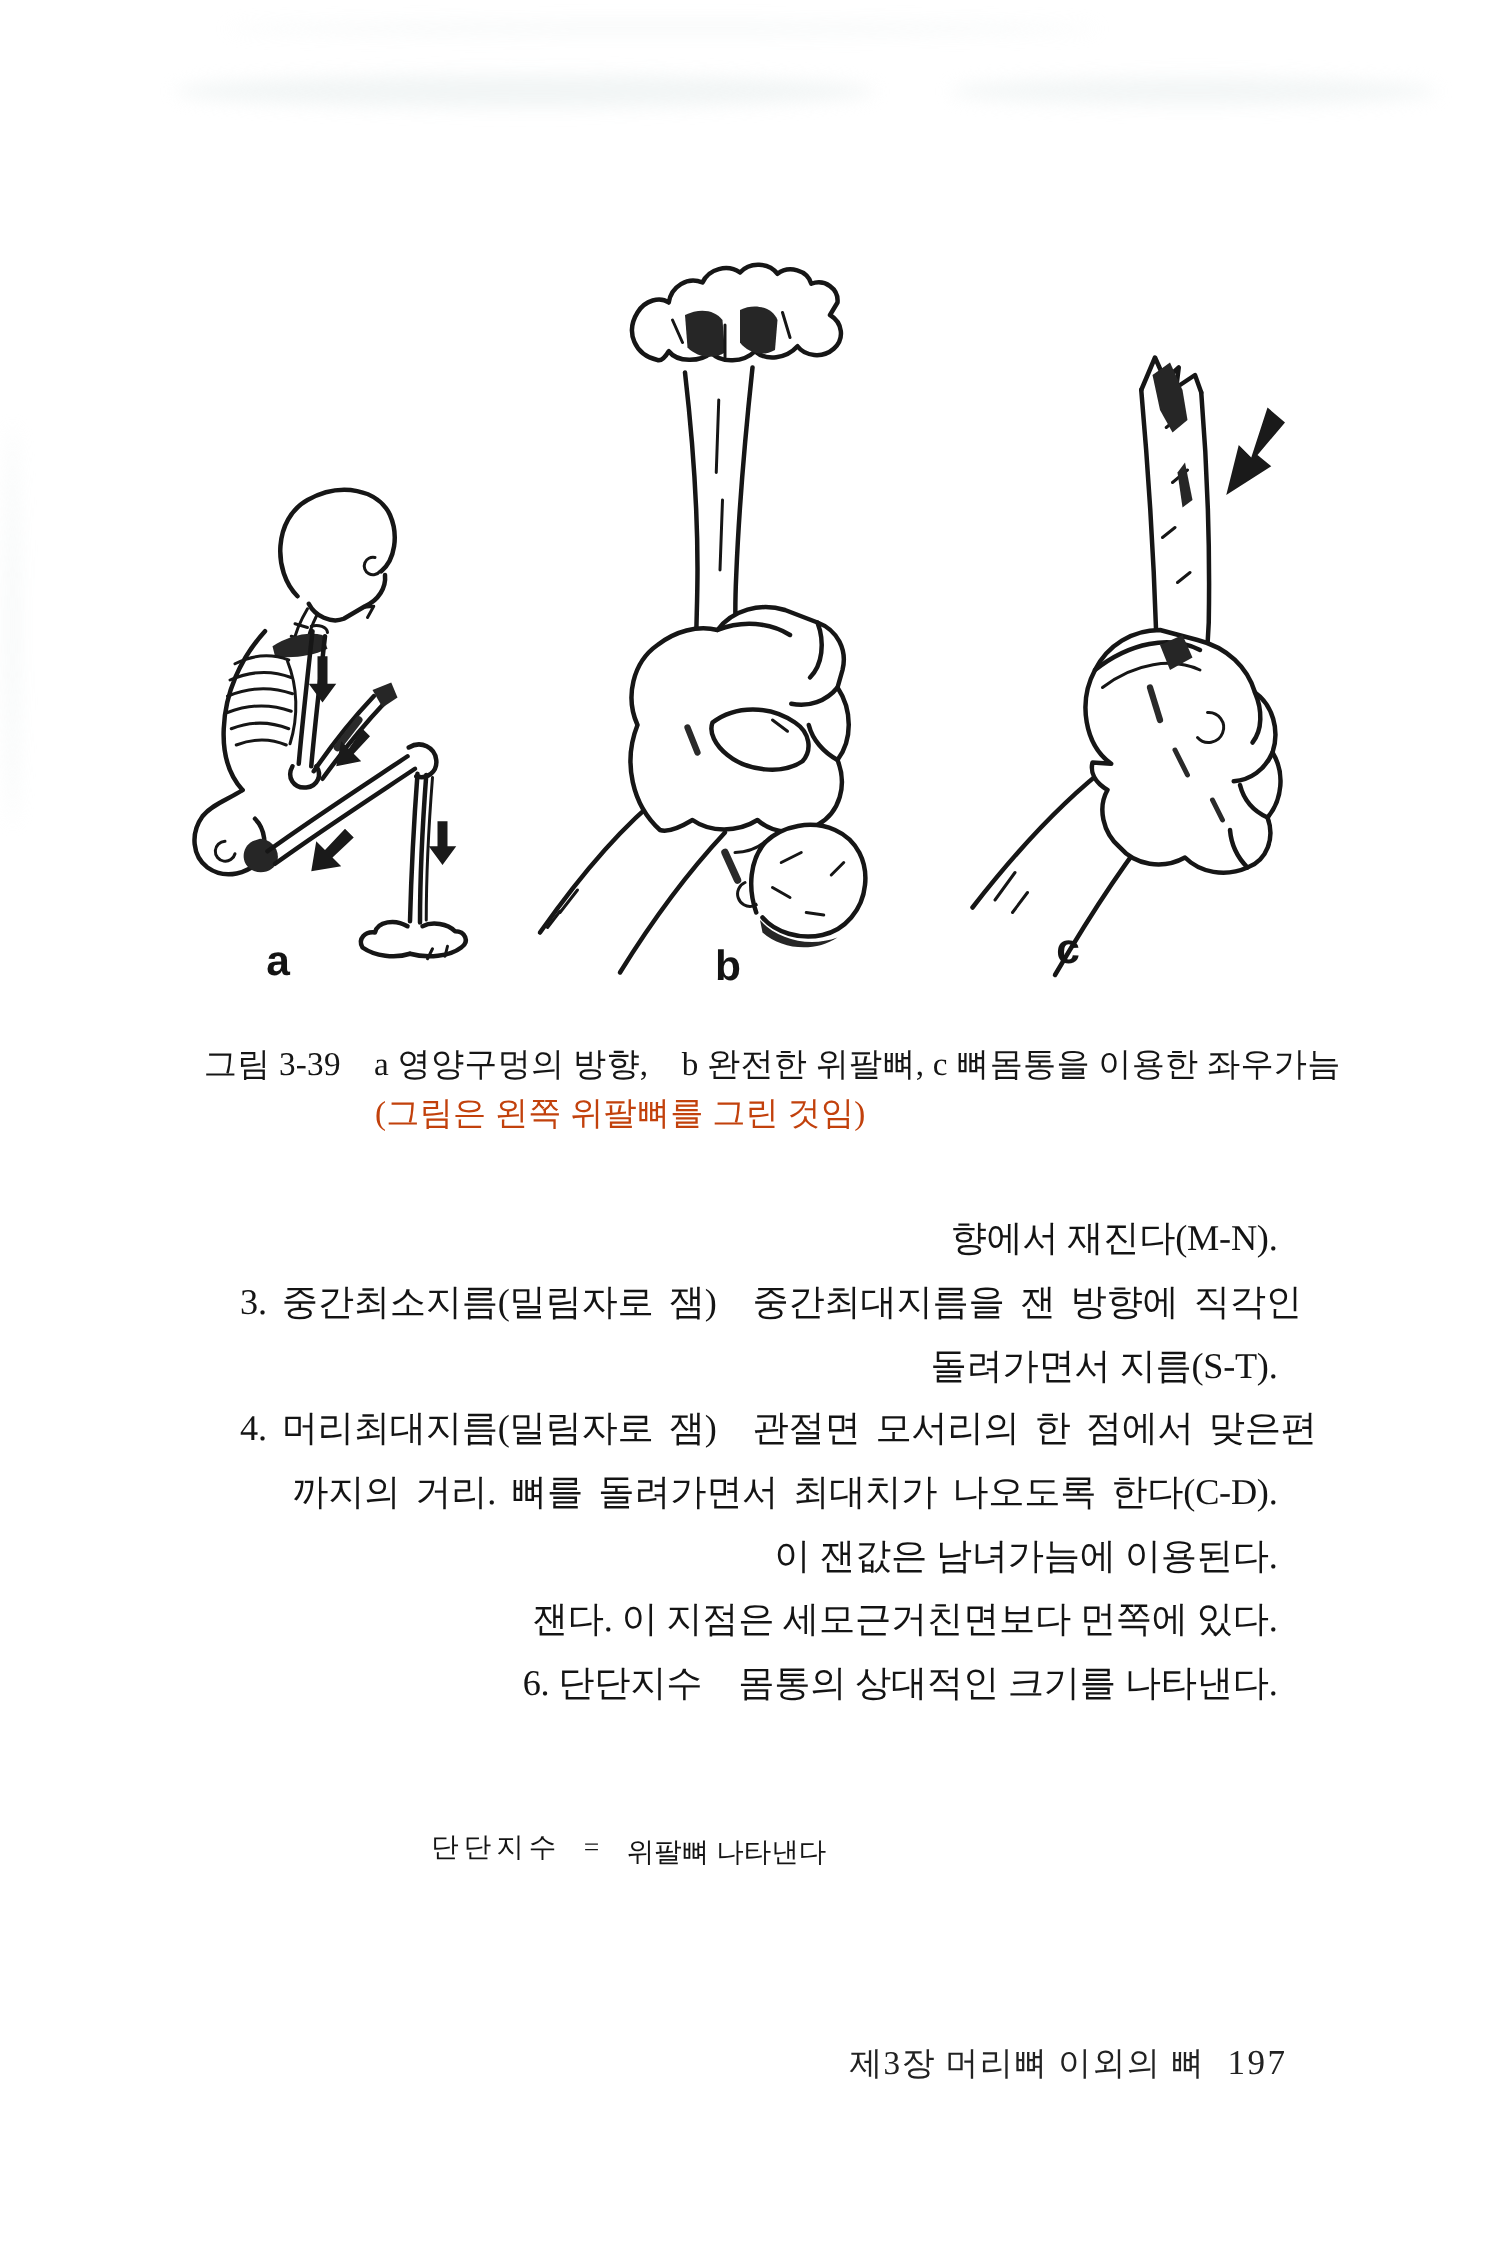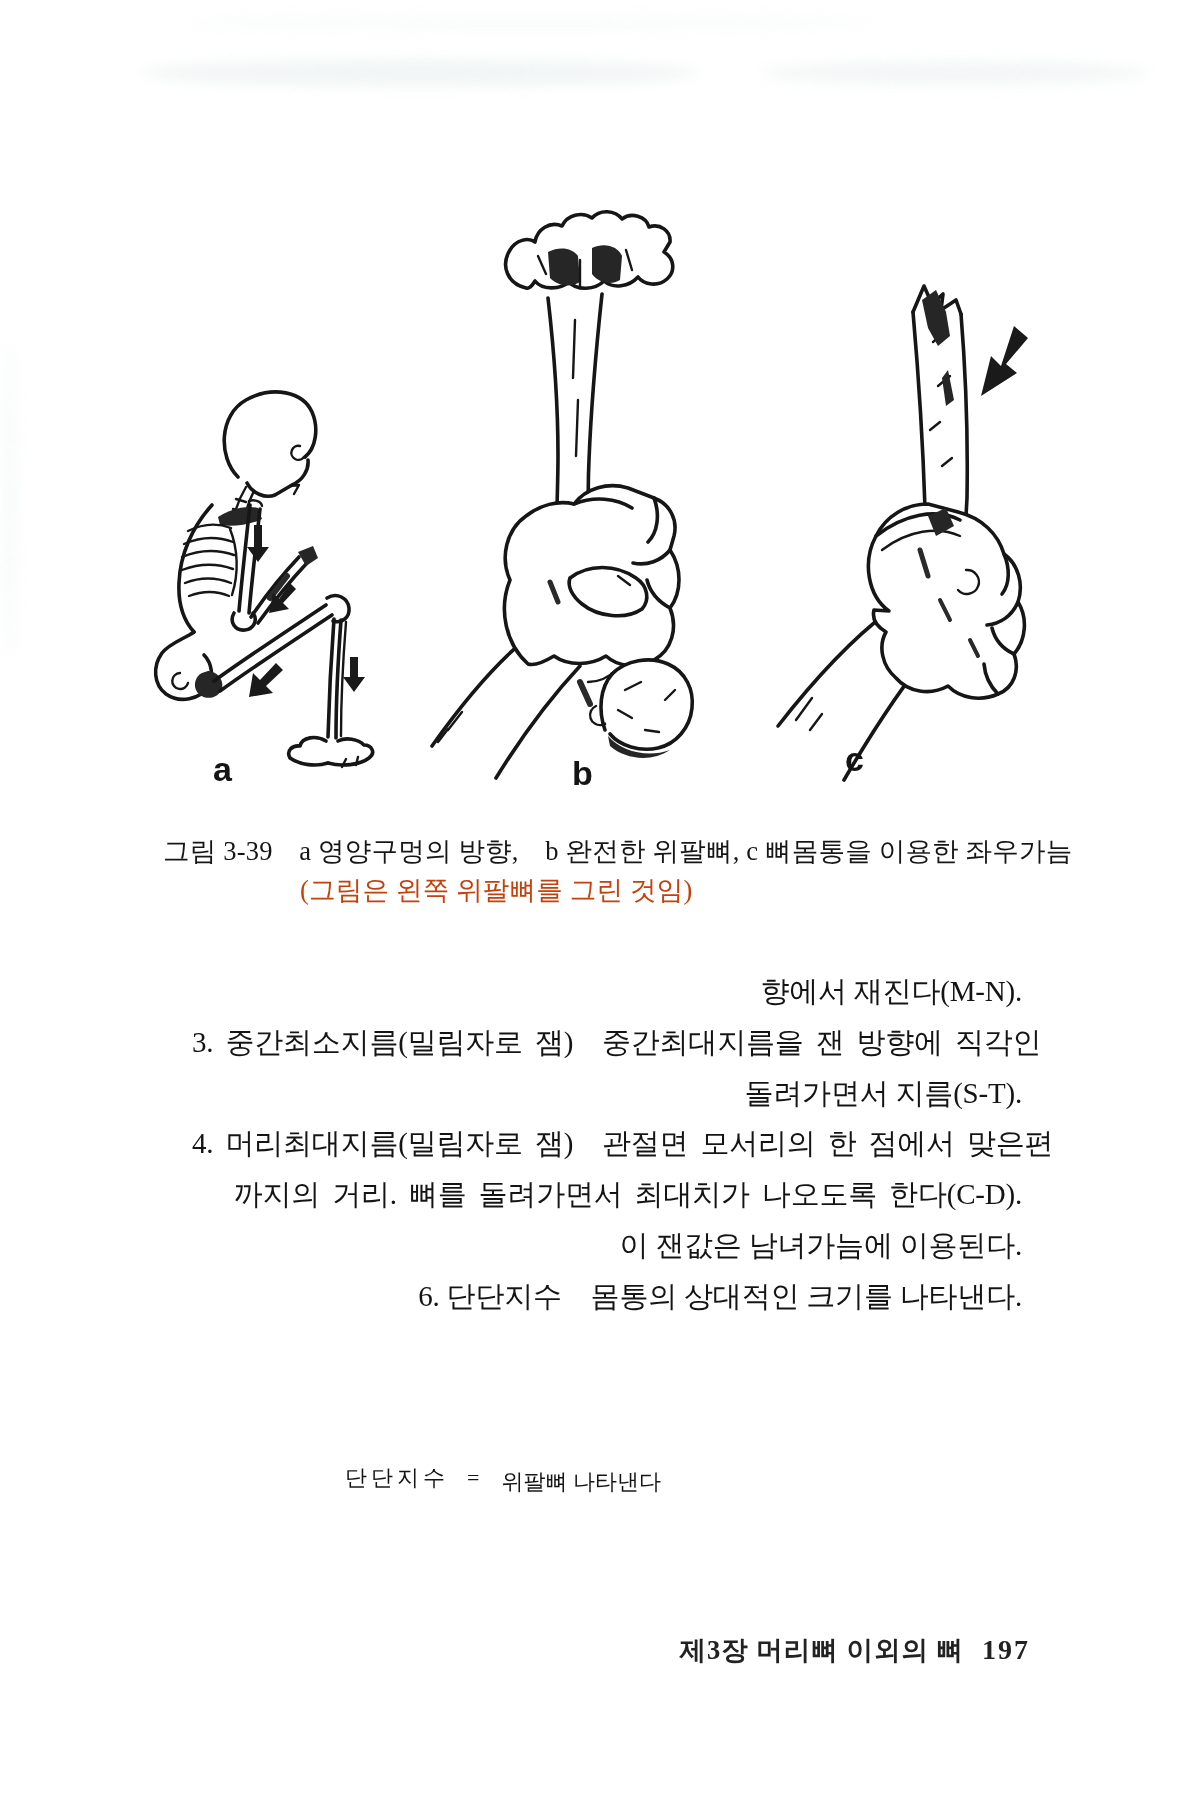--- a/index.html
+++ b/index.html
@@ -28,21 +28,21 @@
   .formula {
     position:absolute; left:345px; top:1458px; display:flex; align-items:center;
     font-size:22px; color:#141414;
   }
   .formula .lhs { letter-spacing:4px; }
   .formula .eq { margin:0 22px 0 18px; }
   .frac { display:inline-block; text-align:center; }
   .frac .num { padding:0 16px 9px 16px; border-bottom:2.6px solid #1a1a1a; white-space:nowrap; }
   .frac .den { padding-top:9px; white-space:nowrap; }
   .footer {
-    position:absolute; top:1632px; right:170px; font-size:26.5px; font-weight:700;
+    position:absolute; top:1632px; right:170px; font-size:26.5px; font-weight:400;
     color:#222; white-space:nowrap; letter-spacing:1px;
   }
   .footer .pagenum { margin-left:18px; font-size:28px; letter-spacing:2px; }
   svg .ln { stroke:#161616; stroke-width:3.6; fill:none; stroke-linecap:round; stroke-linejoin:round; }
   svg .thin { stroke-width:2.4; }
   svg .dark { fill:#262626; stroke:none; }
   svg .white { fill:#ffffff; stroke:#161616; stroke-width:3.6; stroke-linecap:round; stroke-linejoin:round; }
 </style>
 </head>
 <body>
@@ -181,20 +181,21 @@
   <div class="caption-line1">그림 3-39　a 영양구멍의 방향,　b 완전한 위팔뼈, c 뼈몸통을 이용한 좌우가늠</div>
   <div class="caption-line2">(그림은 왼쪽 위팔뼈를 그린 것임)</div>
 
   <div class="body-text">
     <div class="line ind">향에서 재진다(M-N).</div>
     <div class="line sp">3. 중간최소지름(밀림자로 잼)　중간최대지름을 잰 방향에 직각인</div>
     <div class="line ind">돌려가면서 지름(S-T).</div>
     <div class="line sp">4. 머리최대지름(밀림자로 잼)　관절면 모서리의 한 점에서 맞은편</div>
     <div class="line ind sp">까지의 거리. 뼈를 돌려가면서 최대치가 나오도록 한다(C-D).</div>
     <div class="line ind">이 잰값은 남녀가늠에 이용된다.</div>
+    <div class="line ind">잰다. 이 지점은 세모근거친면보다 먼쪽에 있다.</div>
     <div class="line">6. 단단지수　몸통의 상대적인 크기를 나타낸다.</div>
   </div>
 
   <div class="formula">
     <span class="lhs">단단지수</span>
     <span class="eq">=</span>
     <span class="frac">
       <span class="den" style="display:block;">위팔뼈 나타낸다</span>
     </span>
   </div>

